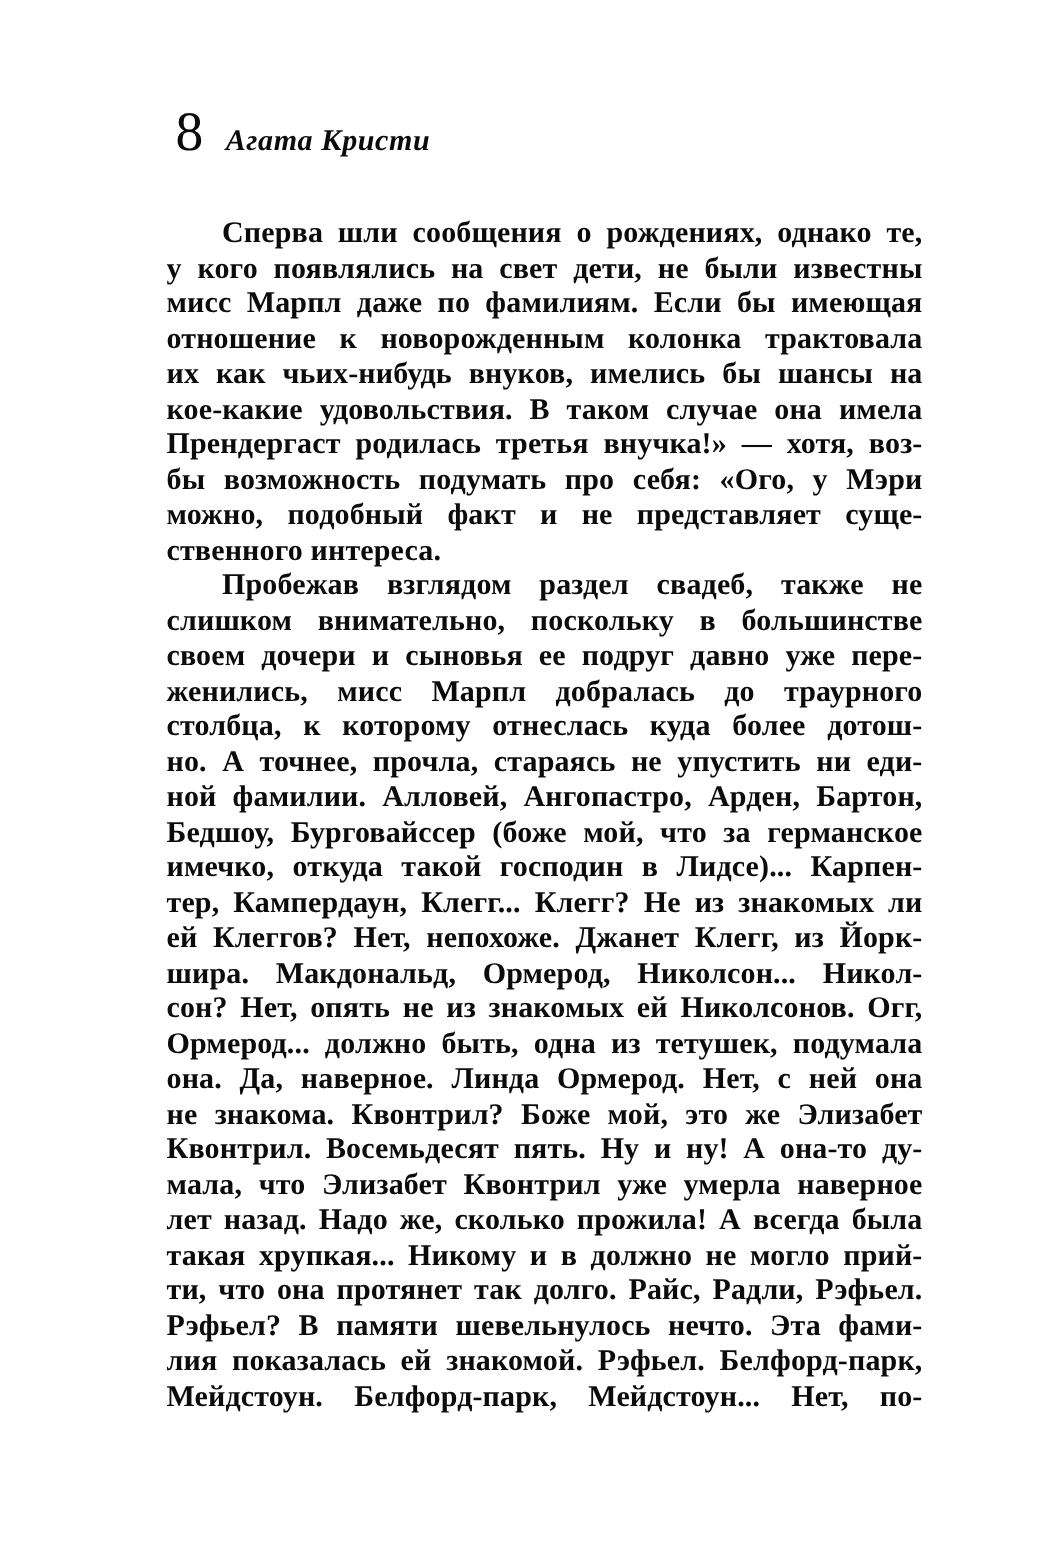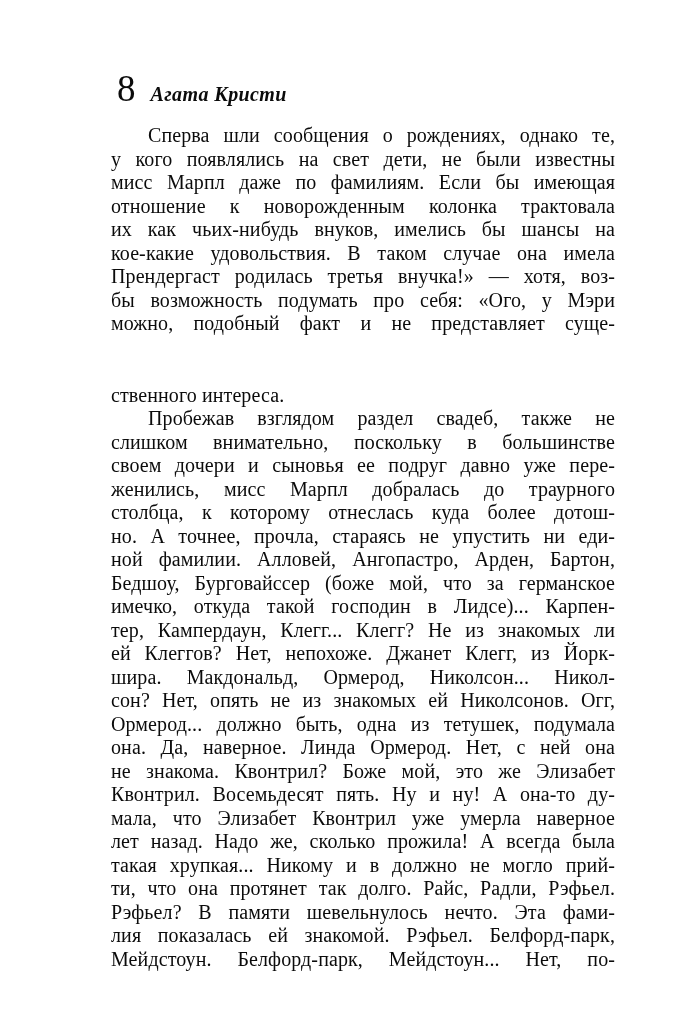--- a/index.html
+++ b/index.html
@@ -33,35 +33,36 @@
   }
   .author {
     font-size: 20px;
     font-weight: 700;
     font-style: italic;
     letter-spacing: 0.4px;
   }
   .text-block {
     position: absolute;
     left: 111px;
-    top: 124px;
+    top: 144px;
     width: 504px;
+    font-weight: bold;
   }
   .para { margin: 0; padding: 0; }
   .line {
     font-size: 20px;
     line-height: 23.5px;
     height: 23.5px;
     text-align: justify;
     text-align-last: justify;
     overflow: hidden;
     letter-spacing: 0.1px;
   }
   .line.indent { text-indent: 37px; }
-  .line.para-end { text-align-last: left; margin-top: 48px; }
+  .line.para-end { text-align-last: left; }
 </style>
 </head>
 <body>
 
 <div class="page">
   <header class="running-head">
     <span class="page-num">8</span>
     <span class="author">Агата Кристи</span>
   </header>
   <main class="text-block">

